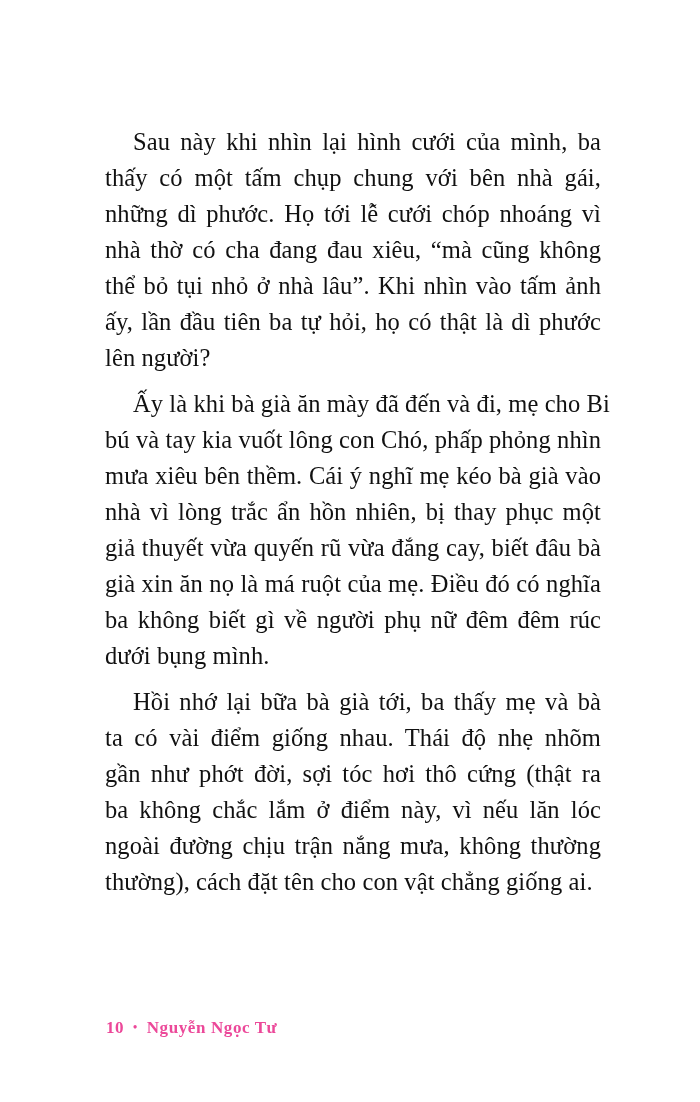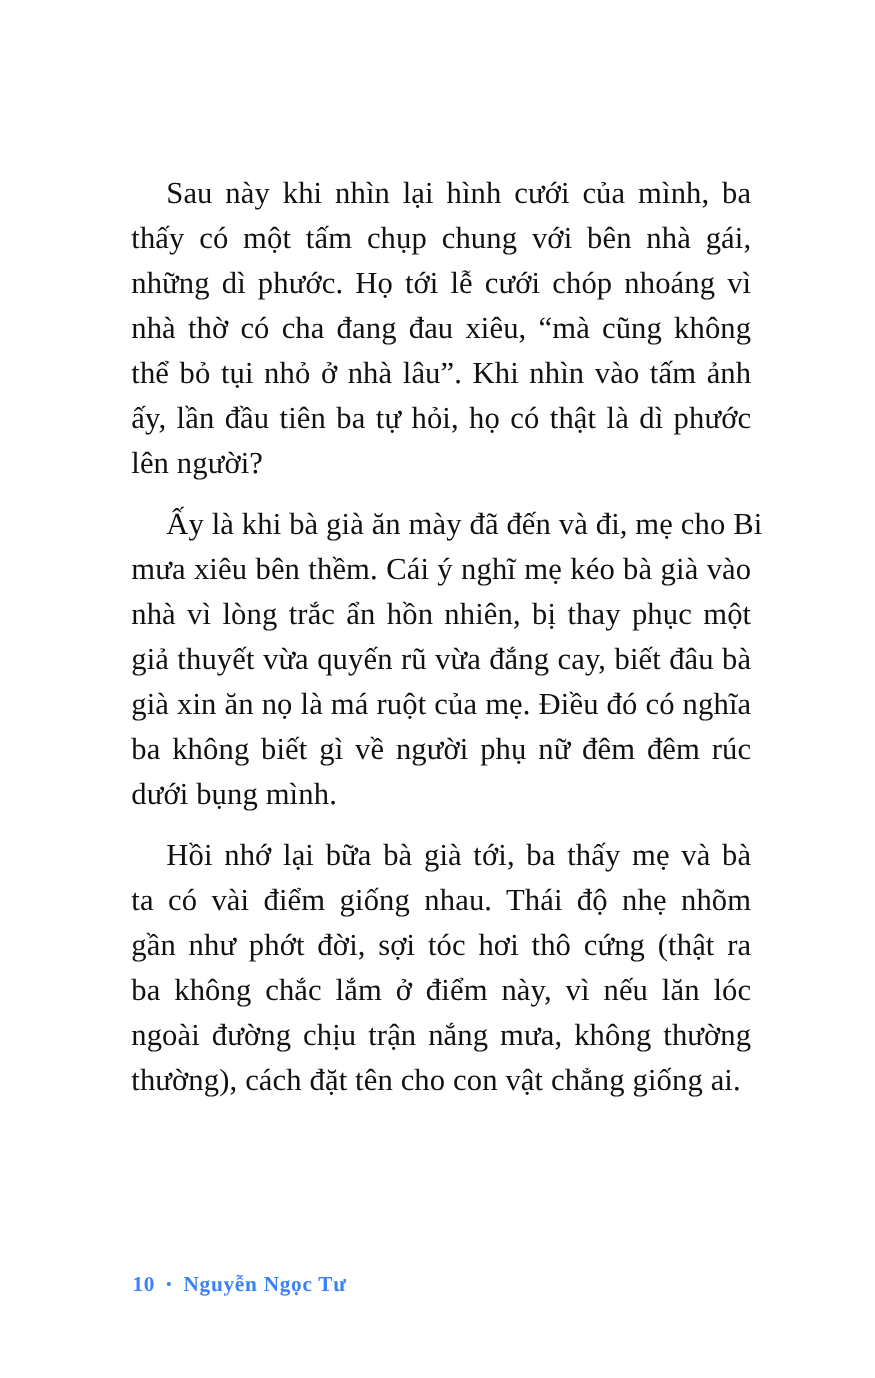--- a/index.html
+++ b/index.html
@@ -11,21 +11,21 @@
       font-family: "Liberation Serif", "DejaVu Serif", serif;
       color: #111111;
     }
     .page {
       position: absolute;
       left: 105px;
       top: 124px;
       width: 496px;
     }
     .para {
-      margin: 13px 0 10px 0;
+      margin: 0 0 10px 0;
       font-size: 24.5px;
       line-height: 36px;
       text-align: justify;
       text-indent: 28px;
       letter-spacing: 0.1px;
     }
     .line {
       display: block;
       text-align: justify;
       text-align-last: justify;
@@ -36,39 +36,40 @@
     }
     .line.first { padding-left: 28px; }
     .para { text-indent: 0; }
     .footer {
       position: absolute;
       left: 106px;
       top: 1018px;
       font-size: 17px;
       font-weight: bold;
       letter-spacing: 0.6px;
-      color: #3b82f6;
+      color: #ec4899;
     }
     .footer .bullet { margin: 0 4px; font-size: 12px; vertical-align: 2px; }
   </style>
 </head>
 <body>
 
 <div class="page">
   <div class="para">
     <span class="line first">Sau này khi nhìn lại hình cưới của mình, ba</span>
     <span class="line">thấy có một tấm chụp chung với bên nhà gái,</span>
     <span class="line">những dì phước. Họ tới lễ cưới chóp nhoáng vì</span>
     <span class="line">nhà thờ có cha đang đau xiêu, “mà cũng không</span>
     <span class="line">thể bỏ tụi nhỏ ở nhà lâu”. Khi nhìn vào tấm ảnh</span>
     <span class="line">ấy, lần đầu tiên ba tự hỏi, họ có thật là dì phước</span>
     <span class="line last">lên người?</span>
   </div>
   <div class="para">
     <span class="line first">Ấy là khi bà già ăn mày đã đến và đi, mẹ cho Bi</span>
+    <span class="line">bú và tay kia vuốt lông con Chó, phấp phỏng nhìn</span>
     <span class="line">mưa xiêu bên thềm. Cái ý nghĩ mẹ kéo bà già vào</span>
     <span class="line">nhà vì lòng trắc ẩn hồn nhiên, bị thay phục một</span>
     <span class="line">giả thuyết vừa quyến rũ vừa đắng cay, biết đâu bà</span>
     <span class="line">già xin ăn nọ là má ruột của mẹ. Điều đó có nghĩa</span>
     <span class="line">ba không biết gì về người phụ nữ đêm đêm rúc</span>
     <span class="line last">dưới bụng mình.</span>
   </div>
   <div class="para">
     <span class="line first">Hồi nhớ lại bữa bà già tới, ba thấy mẹ và bà</span>
     <span class="line">ta có vài điểm giống nhau. Thái độ nhẹ nhõm</span>

